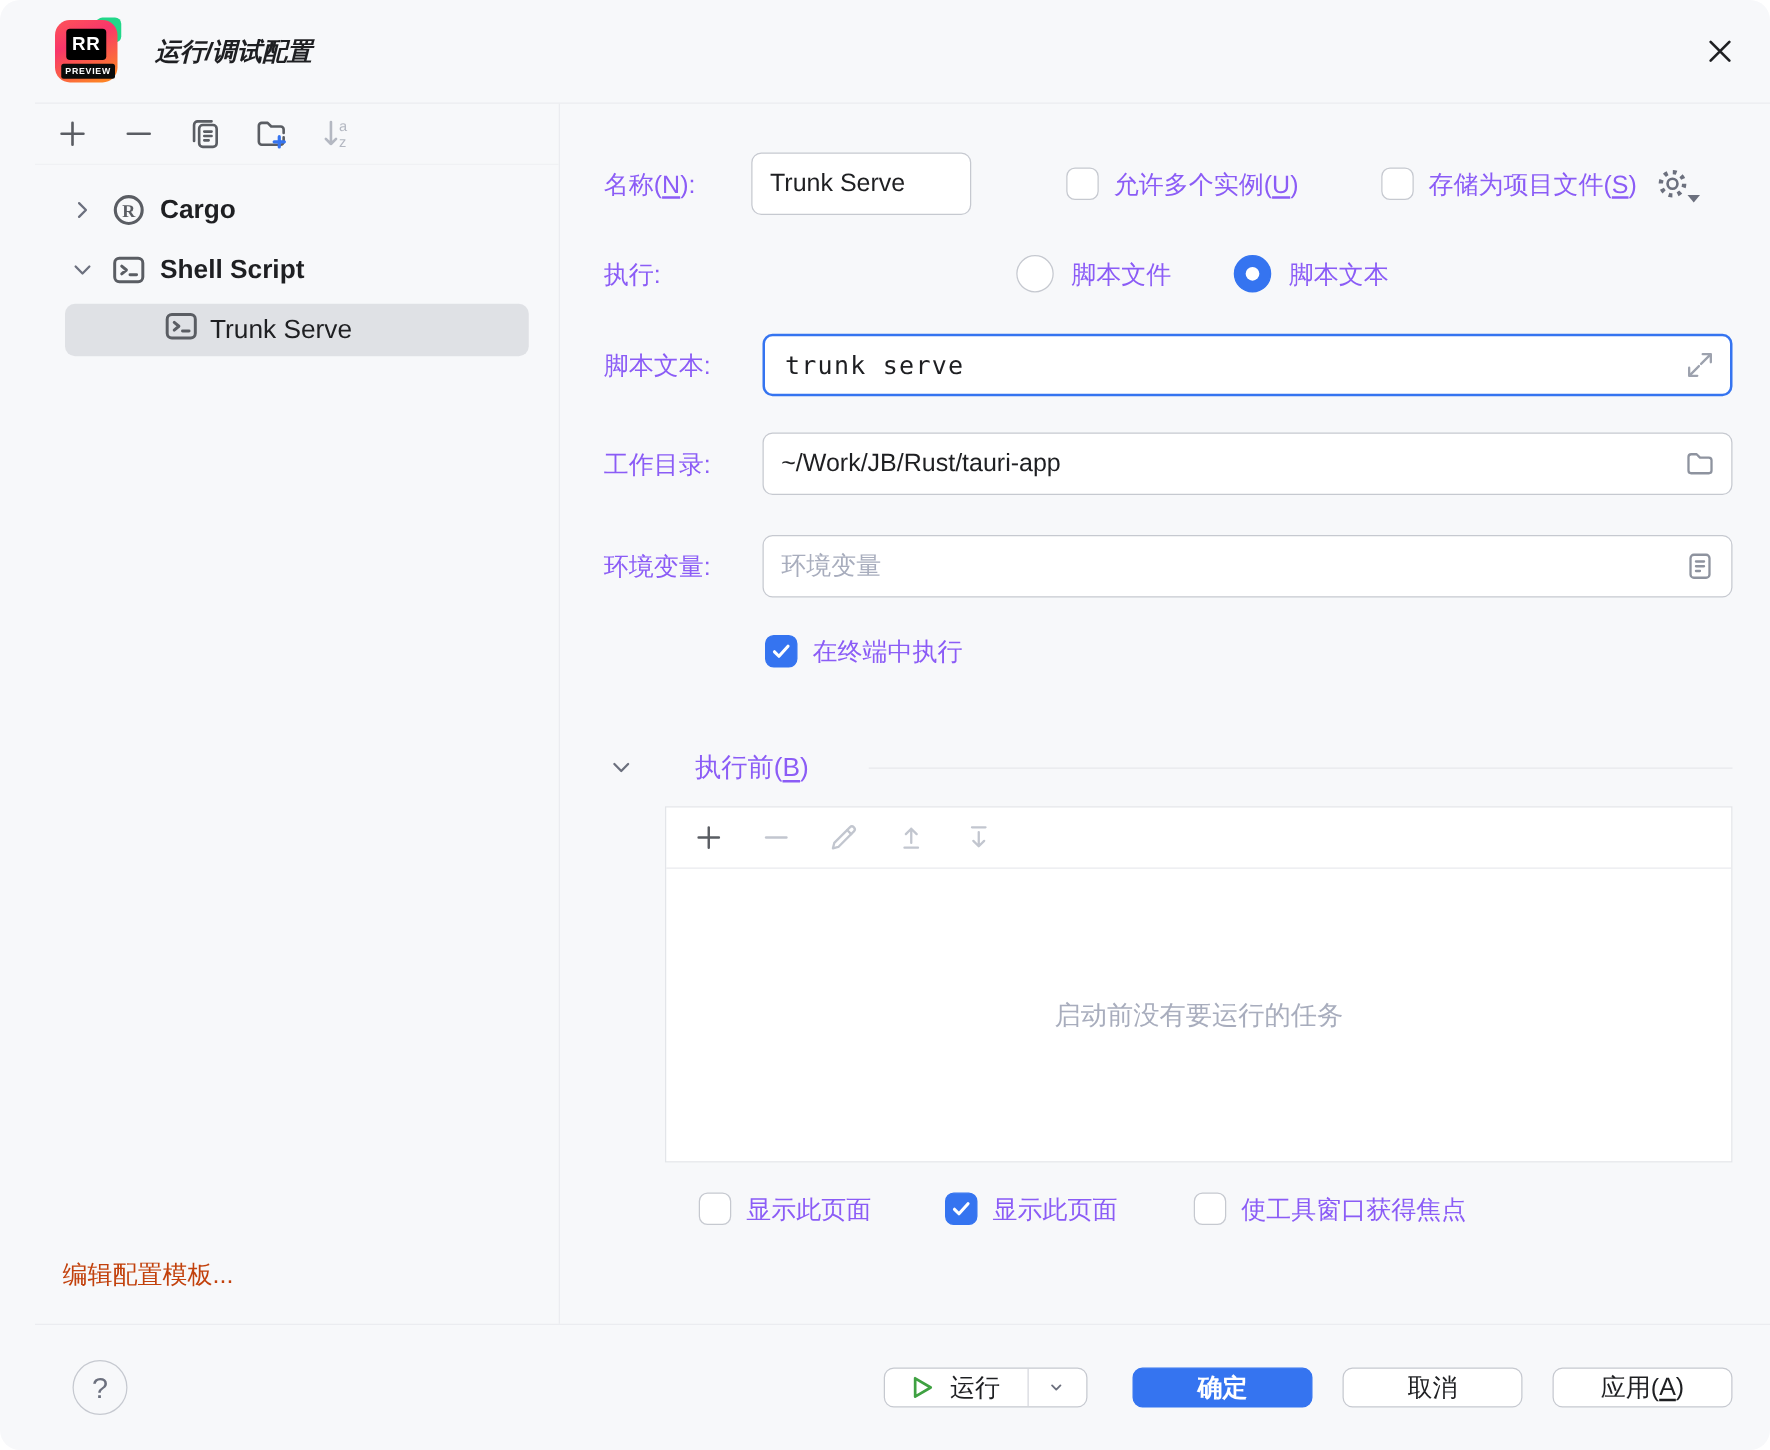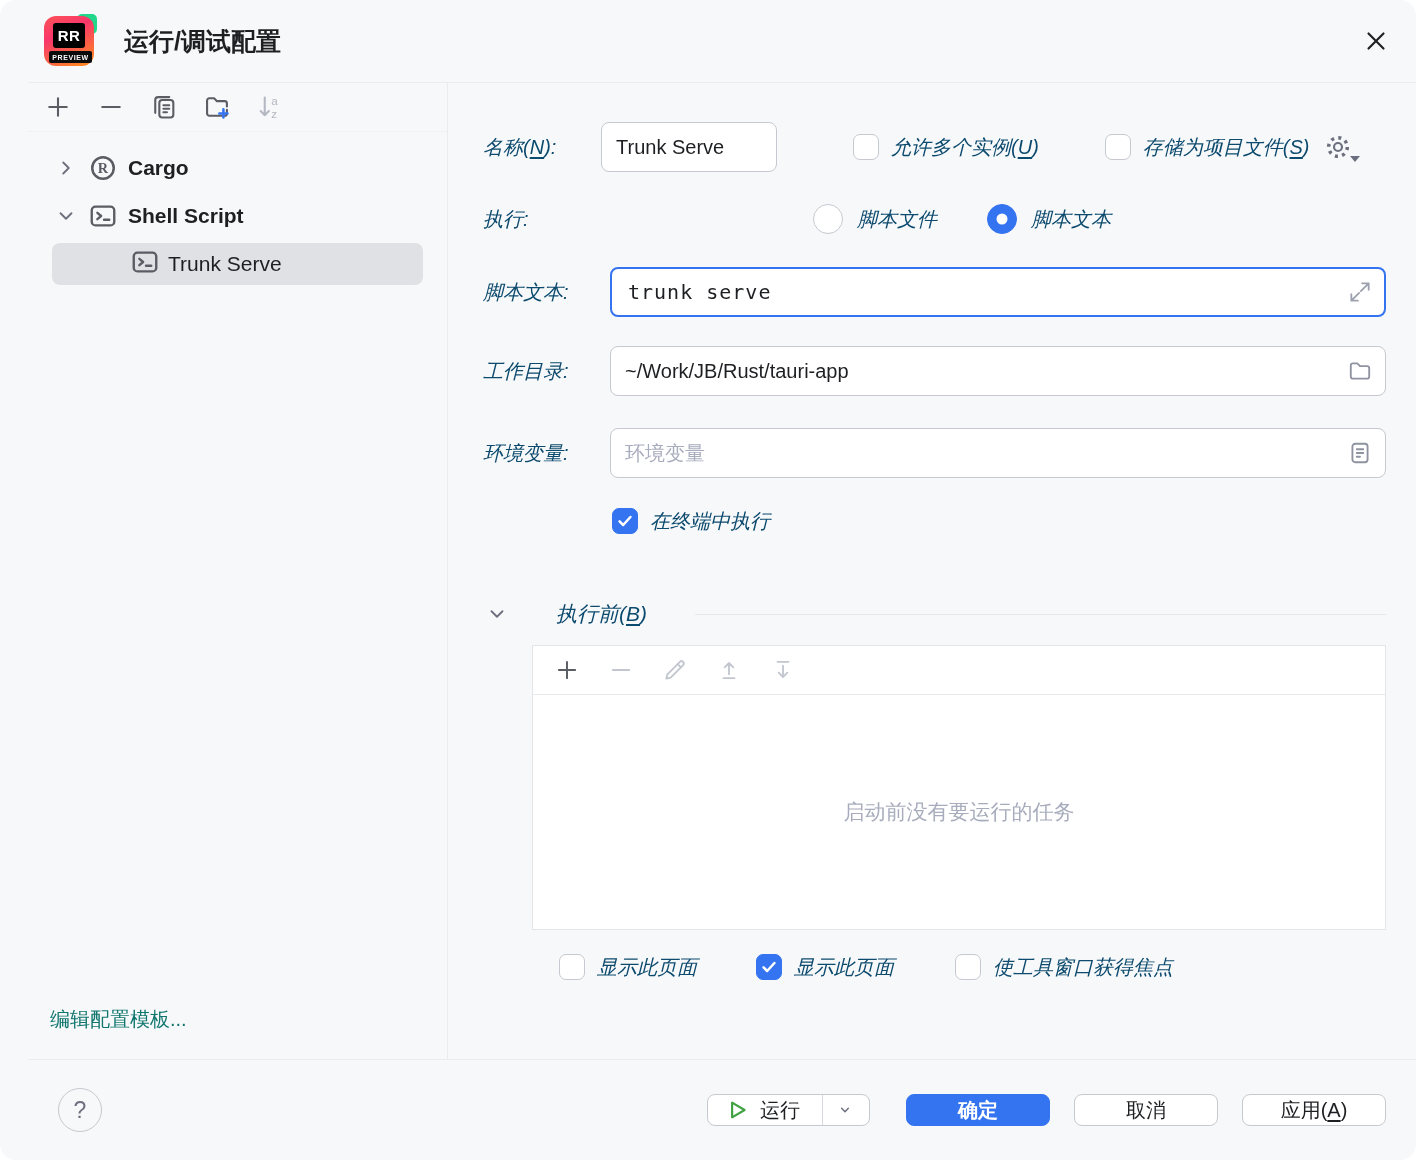--- a/index.html
+++ b/index.html
@@ -6,40 +6,40 @@
   body{width:1416px;height:1160px;font-family:"Liberation Sans","DejaVu Sans",sans-serif;color:#1E1F22;overflow:hidden;}
   .window{width:1416px;height:1160px;background:#F7F8FA;border-radius:16px;overflow:hidden;display:flex;flex-direction:column;box-sizing:border-box;padding-left:28px;}
 
   
   .titlebar{flex:0 0 83px;display:flex;align-items:center;padding:0 22px 0 16px;border-bottom:1px solid #EBECF0;box-sizing:border-box;}
   .logo{position:relative;width:54px;height:54px;flex:0 0 54px;}
   .logo .green{position:absolute;top:0;right:1px;width:20px;height:20px;background:#21D789;border-radius:5px;}
   .logo .bg{position:absolute;top:2px;left:0;right:4px;bottom:2px;border-radius:12px;background:linear-gradient(155deg,#FC4C5C 10%,#F8366B 35%,#FD8226 90%);}
   .logo .rr{position:absolute;top:9px;left:9px;width:32px;height:25px;background:#000;border-radius:3px;color:#fff;font-size:15px;font-weight:bold;display:flex;align-items:center;justify-content:center;letter-spacing:.5px;}
   .logo .badge{position:absolute;left:5px;right:6px;bottom:5px;height:12px;background:#0b0b0b;border-radius:2px;color:#fff;font-size:7px;font-weight:bold;letter-spacing:.6px;display:flex;align-items:center;justify-content:center;}
-  .title{font-size:25px;font-weight:600;margin-left:26px;}
+  .title{font-size:20px;font-weight:600;margin-left:26px;font-style:italic;}
   .close-btn{margin-left:auto;width:36px;height:36px;display:flex;align-items:center;justify-content:center;cursor:pointer;background:none;border:none;padding:0;}
 
   
   .main{flex:1;display:flex;min-height:0;}
   .sidebar{width:420px;flex:0 0 420px;border-right:1px solid #EBECF0;display:flex;flex-direction:column;box-sizing:border-box;}
   .sb-toolbar{flex:0 0 48px;display:flex;align-items:center;gap:25px;padding-left:16px;border-bottom:1px solid #F0F1F4;}
   .tb-btn{width:28px;height:28px;display:flex;align-items:center;justify-content:center;background:none;border:none;padding:0;cursor:pointer;}
   .tree{flex:1;padding-top:12px;}
   .tree-row{height:48px;display:flex;align-items:center;font-size:21px;font-weight:bold;cursor:pointer;}
   .tree-row .chev{width:28px;margin-left:24px;display:flex;justify-content:center;align-items:center;}
   .tree-row .t-icon{margin-left:8px;display:flex;align-items:center;}
   .tree-row .t-label{margin-left:10px;}
   .tree-leaf{height:42px;margin:3px 24px 0;border-radius:8px;background:#DFE1E5;display:flex;align-items:center;padding-left:78px;font-size:21px;font-weight:normal;cursor:pointer;}
   .tree-leaf .t-label{margin-left:8px;}
-  .edit-link{margin-top:auto;padding:0 0 26px 22px;color:#0f766e;font-size:20px;cursor:pointer;}
+  .edit-link{margin-top:auto;padding:0 0 26px 22px;color:#c2410c;font-size:20px;cursor:pointer;}
 
   .content{flex:1;position:relative;min-width:0;}
   .frow{position:absolute;display:flex;align-items:center;}
-  .label{font-size:20px;color:#0c4a6e;white-space:nowrap;font-style:italic;}
+  .label{font-size:20px;color:#8b5cf6;white-space:nowrap;}
   .mn{text-decoration:underline;text-underline-offset:3px;}
 
   .input{height:50px;border:1.5px solid #C6C9D0;border-radius:8px;background:#fff;font-size:20px;padding:0 14px;color:#1E1F22;outline:none;box-sizing:border-box;font-family:"Liberation Sans","DejaVu Sans",sans-serif;}
   .input::placeholder{color:#A8ADBD;}
   .input-wrap{flex:1;position:relative;display:flex;}
   .input-wrap .input{width:100%;}
   .trail-icon{position:absolute;right:13px;top:50%;transform:translateY(-50%);display:flex;pointer-events:auto;cursor:pointer;}
 
   .cb{width:26px;height:26px;border:1.5px solid #C6C9D0;border-radius:7px;background:#fff;flex:0 0 26px;display:flex;align-items:center;justify-content:center;box-sizing:border-box;cursor:pointer;}
   .cb.checked{background:#3574F0;border-color:#3574F0;}

